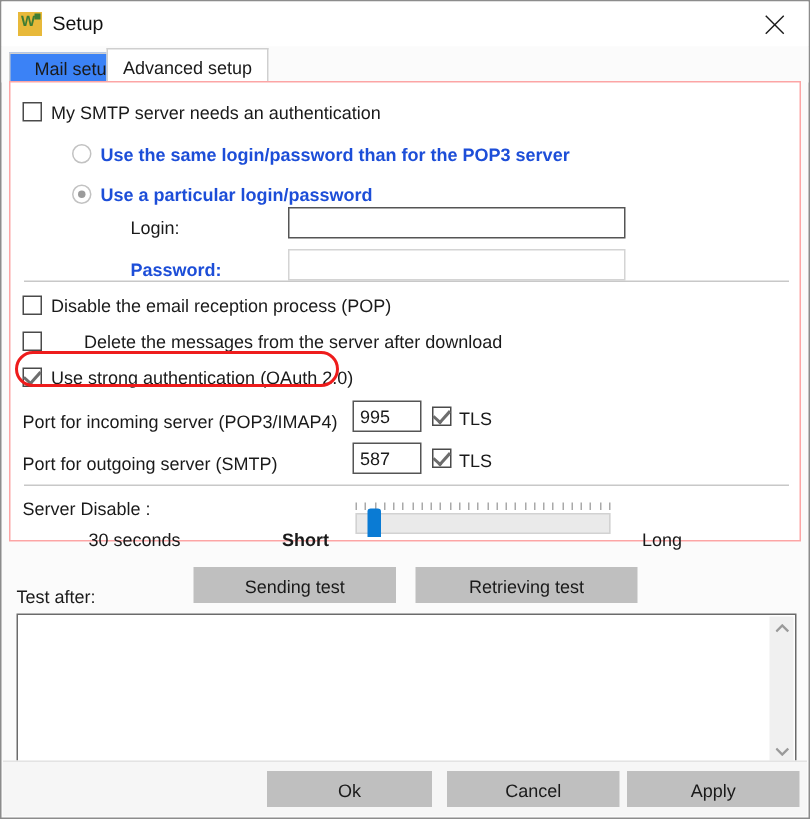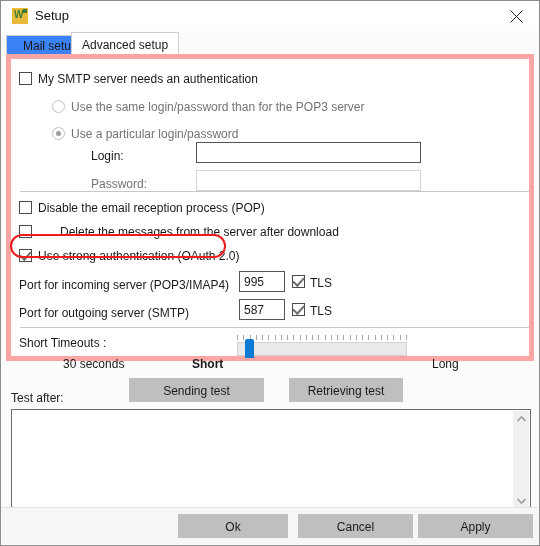--- a/index.html
+++ b/index.html
@@ -108,21 +108,21 @@
   }
 
   
   #panel {
     position: absolute;
     left: 5px; top: 53px;
     width: 528px;
     height: 307px;
     box-sizing: border-box;
     background: #ffffff;
-    border: 5px solid #fca5a5;
+    border: 1px solid #fca5a5;
   }
 
   
   .cb {
     position: absolute;
     width: 13px; height: 13px;
     box-sizing: border-box;
     border: 1px solid #4a4a4a;
     background: #ffffff;
   }
@@ -149,21 +149,21 @@
     border-radius: 50%;
     background: #9b9b9b;
   }
   .lbl {
     position: absolute;
     font-size: 12px;
     line-height: 14px;
     white-space: nowrap;
     color: #1a1a1a;
   }
-  .lbl.dim { color: #737373; }
+  .lbl.dim { color: #1d4ed8; font-weight: bold; }
 
   
   .txt {
     position: absolute;
     box-sizing: border-box;
     background: #ffffff;
     border: 1px solid #555555;
     font-family: "Liberation Sans", sans-serif;
     font-size: 12px;
     color: #1a1a1a;
@@ -341,21 +341,21 @@
 
     <div class="lbl" style="left:8px; top:247px;">Port for outgoing server (SMTP)</div>
     <input class="txt" style="left: 228px; top: 240px; width: 46px; height: 21px;" type="text" value="587">
     <div class="cb" style="left:281px; top:244px;">
       <span class="tick"></span>
     </div>
     <div class="lbl" style="left:299px; top:245px;">TLS</div>
 
     <div class="sep" style="left:9px; top:268px; width:510px;"></div>
 
-    <div class="lbl" style="left:8px; top:277px;">Short Timeouts :</div>
+    <div class="lbl" style="left:8px; top:277px;">Server Disable :</div>
     <div class="lbl" style="left:52px; top:298px;">30 seconds</div>
     <div class="lbl" style="left:181px; top:298px;font-weight:bold;">Short</div>
     <div class="lbl" style="left:421px; top:298px;">Long</div>
   </div>
 
   <div id="slider-ticks">
       <i style="left: 0px;"></i>
       <i style="left: 6px;"></i>
       <i style="left: 13px;"></i>
       <i style="left: 19px;"></i>
@@ -384,21 +384,21 @@
       <i style="left: 163px;"></i>
       <i style="left: 169px;"></i>
     </div>
   <div id="slider-track">
   </div>
   <div id="slider-thumb" style="left: 244px;"></div>
 
   <div id="annotation"></div>
 
   <button class="btn" style="left:128px; top:377px; width:135px; height:24px;">Sending test</button>
-  <button class="btn" style="left:288px; top:377px; width:114px; height:24px;">Retrieving test</button>
+  <button class="btn" style="left:276px; top:377px; width:148px; height:24px;">Retrieving test</button>
 
   <div id="teststatus-label">Test after:</div>
 
   <div id="logbox">
     <div id="scrollbar">
       <div class="arrow up">
         <span>
           <svg width="9" height="6" viewBox="0 0 9 6">
             <polyline points="0.5,5 4.5,1 8.5,5" fill="none" stroke="#9a9a9a" stroke-width="1.6"></polyline>
           </svg>

